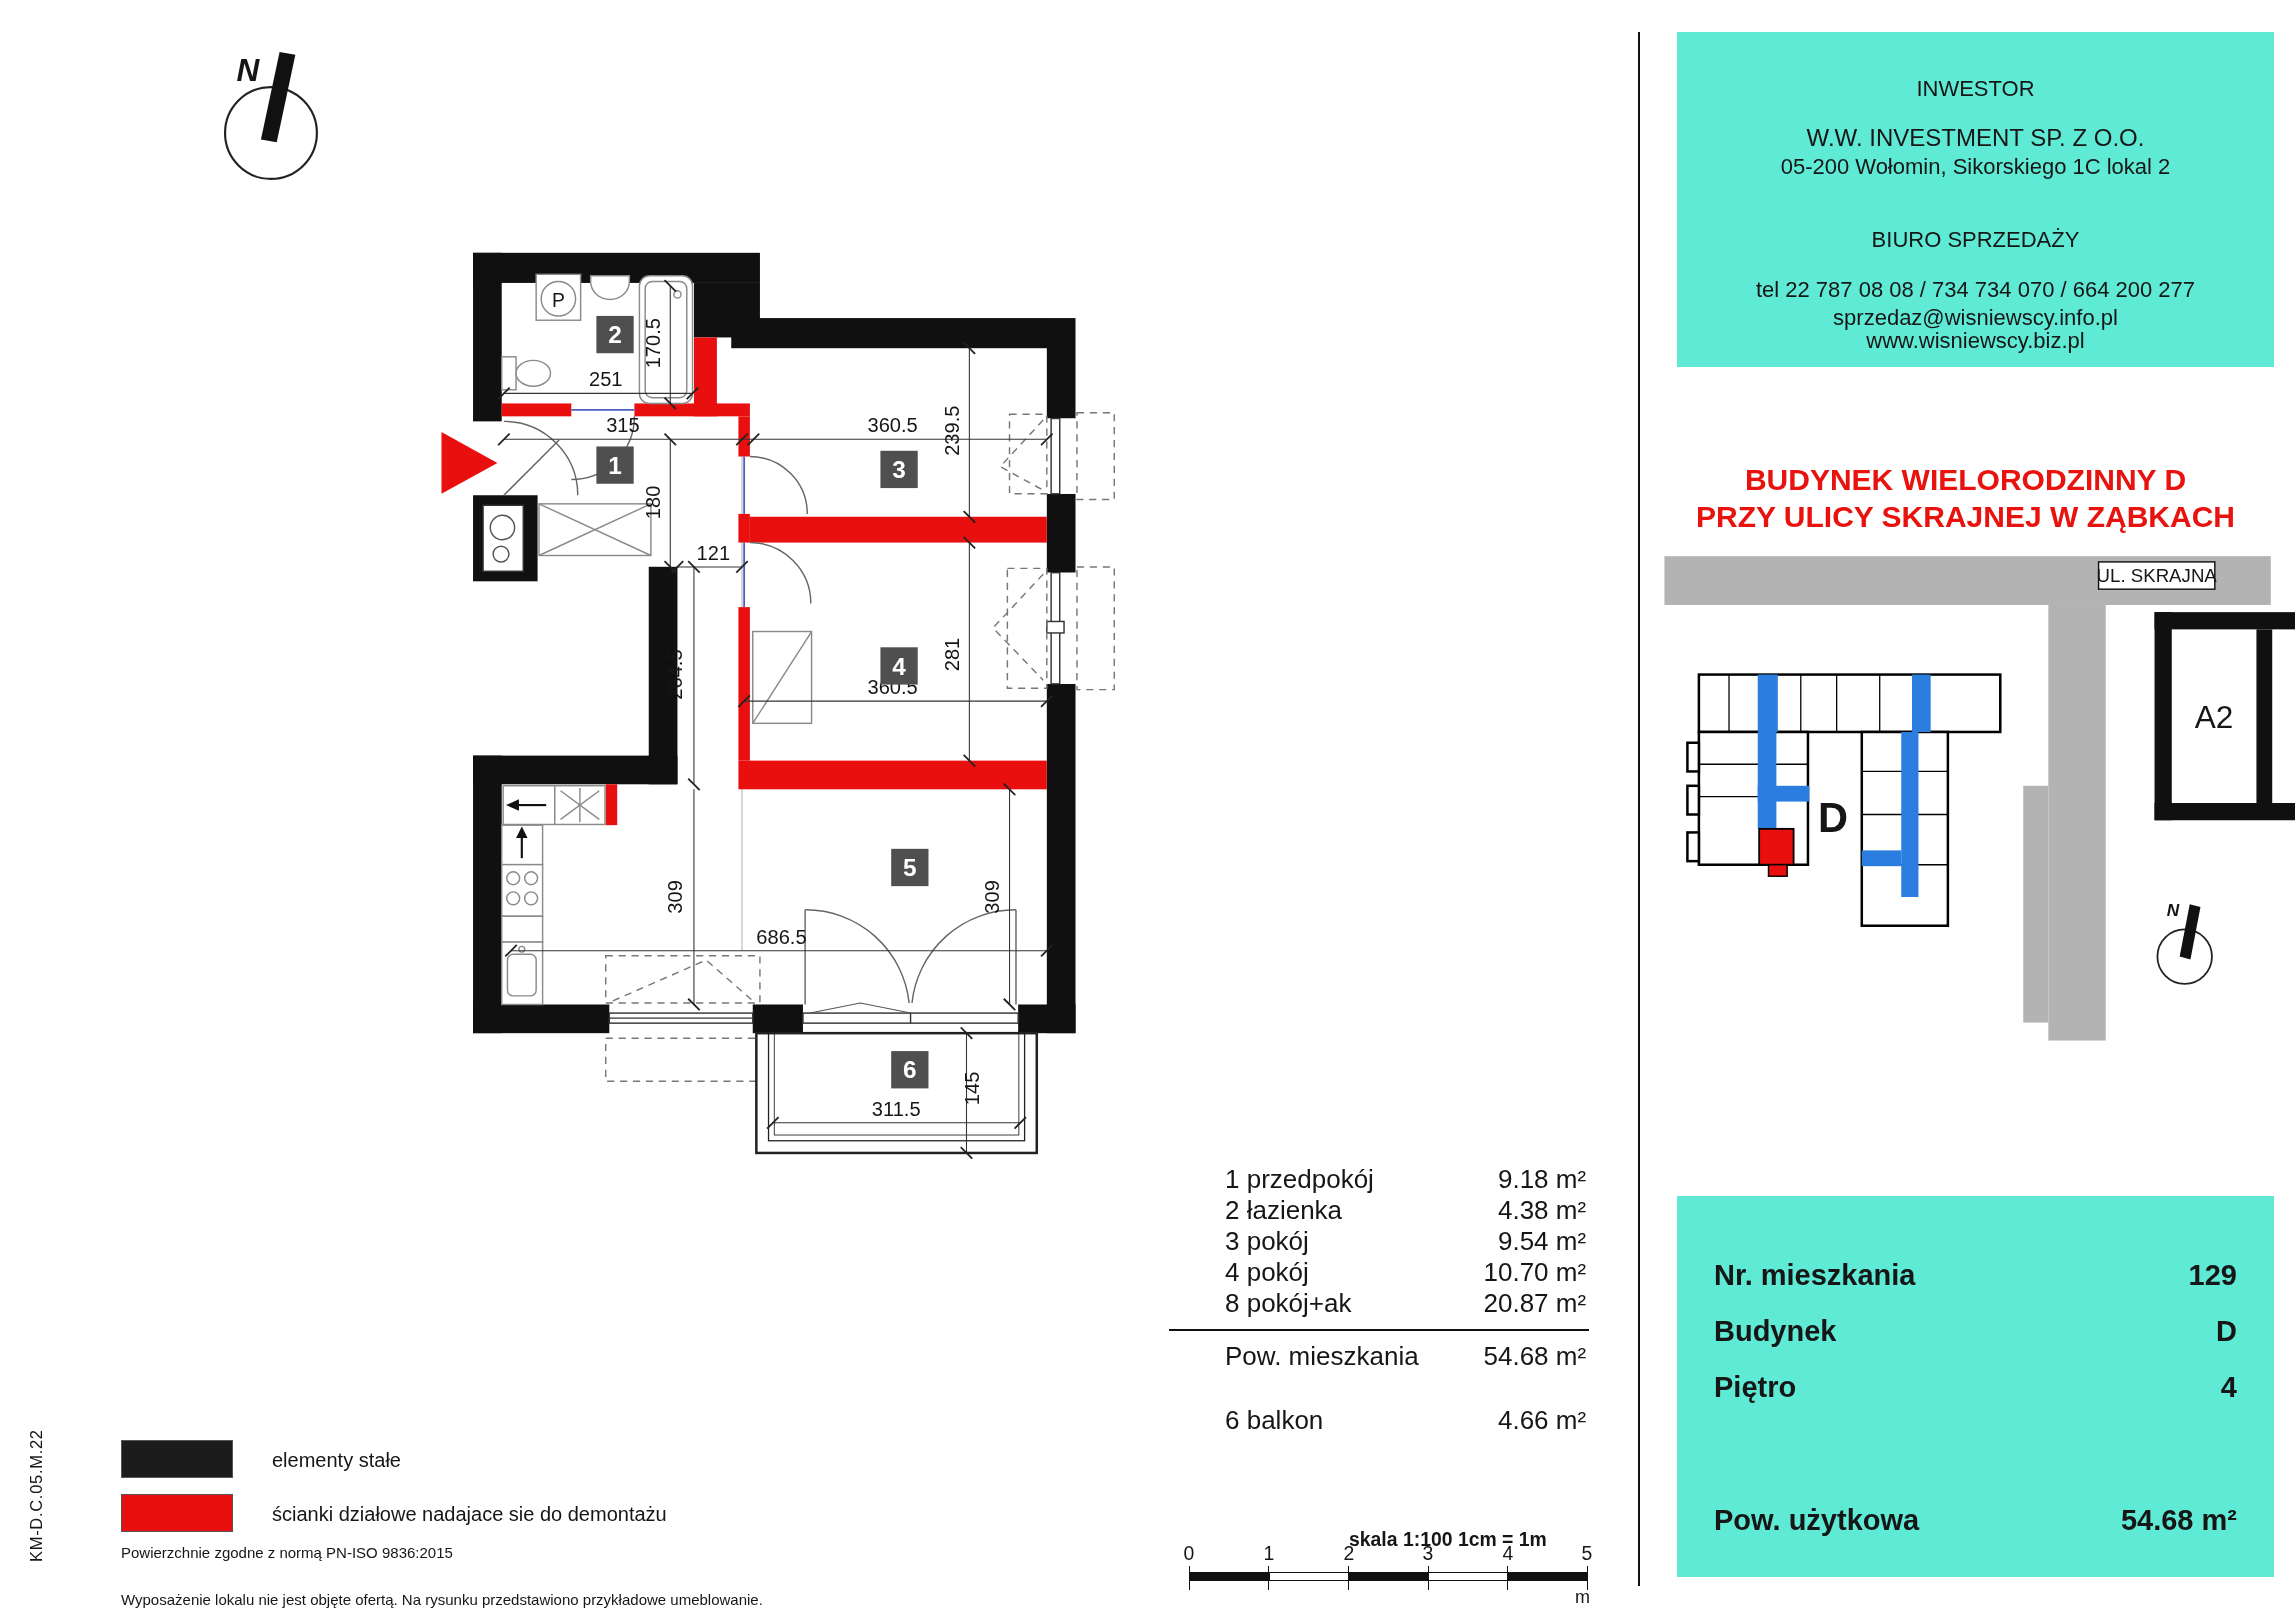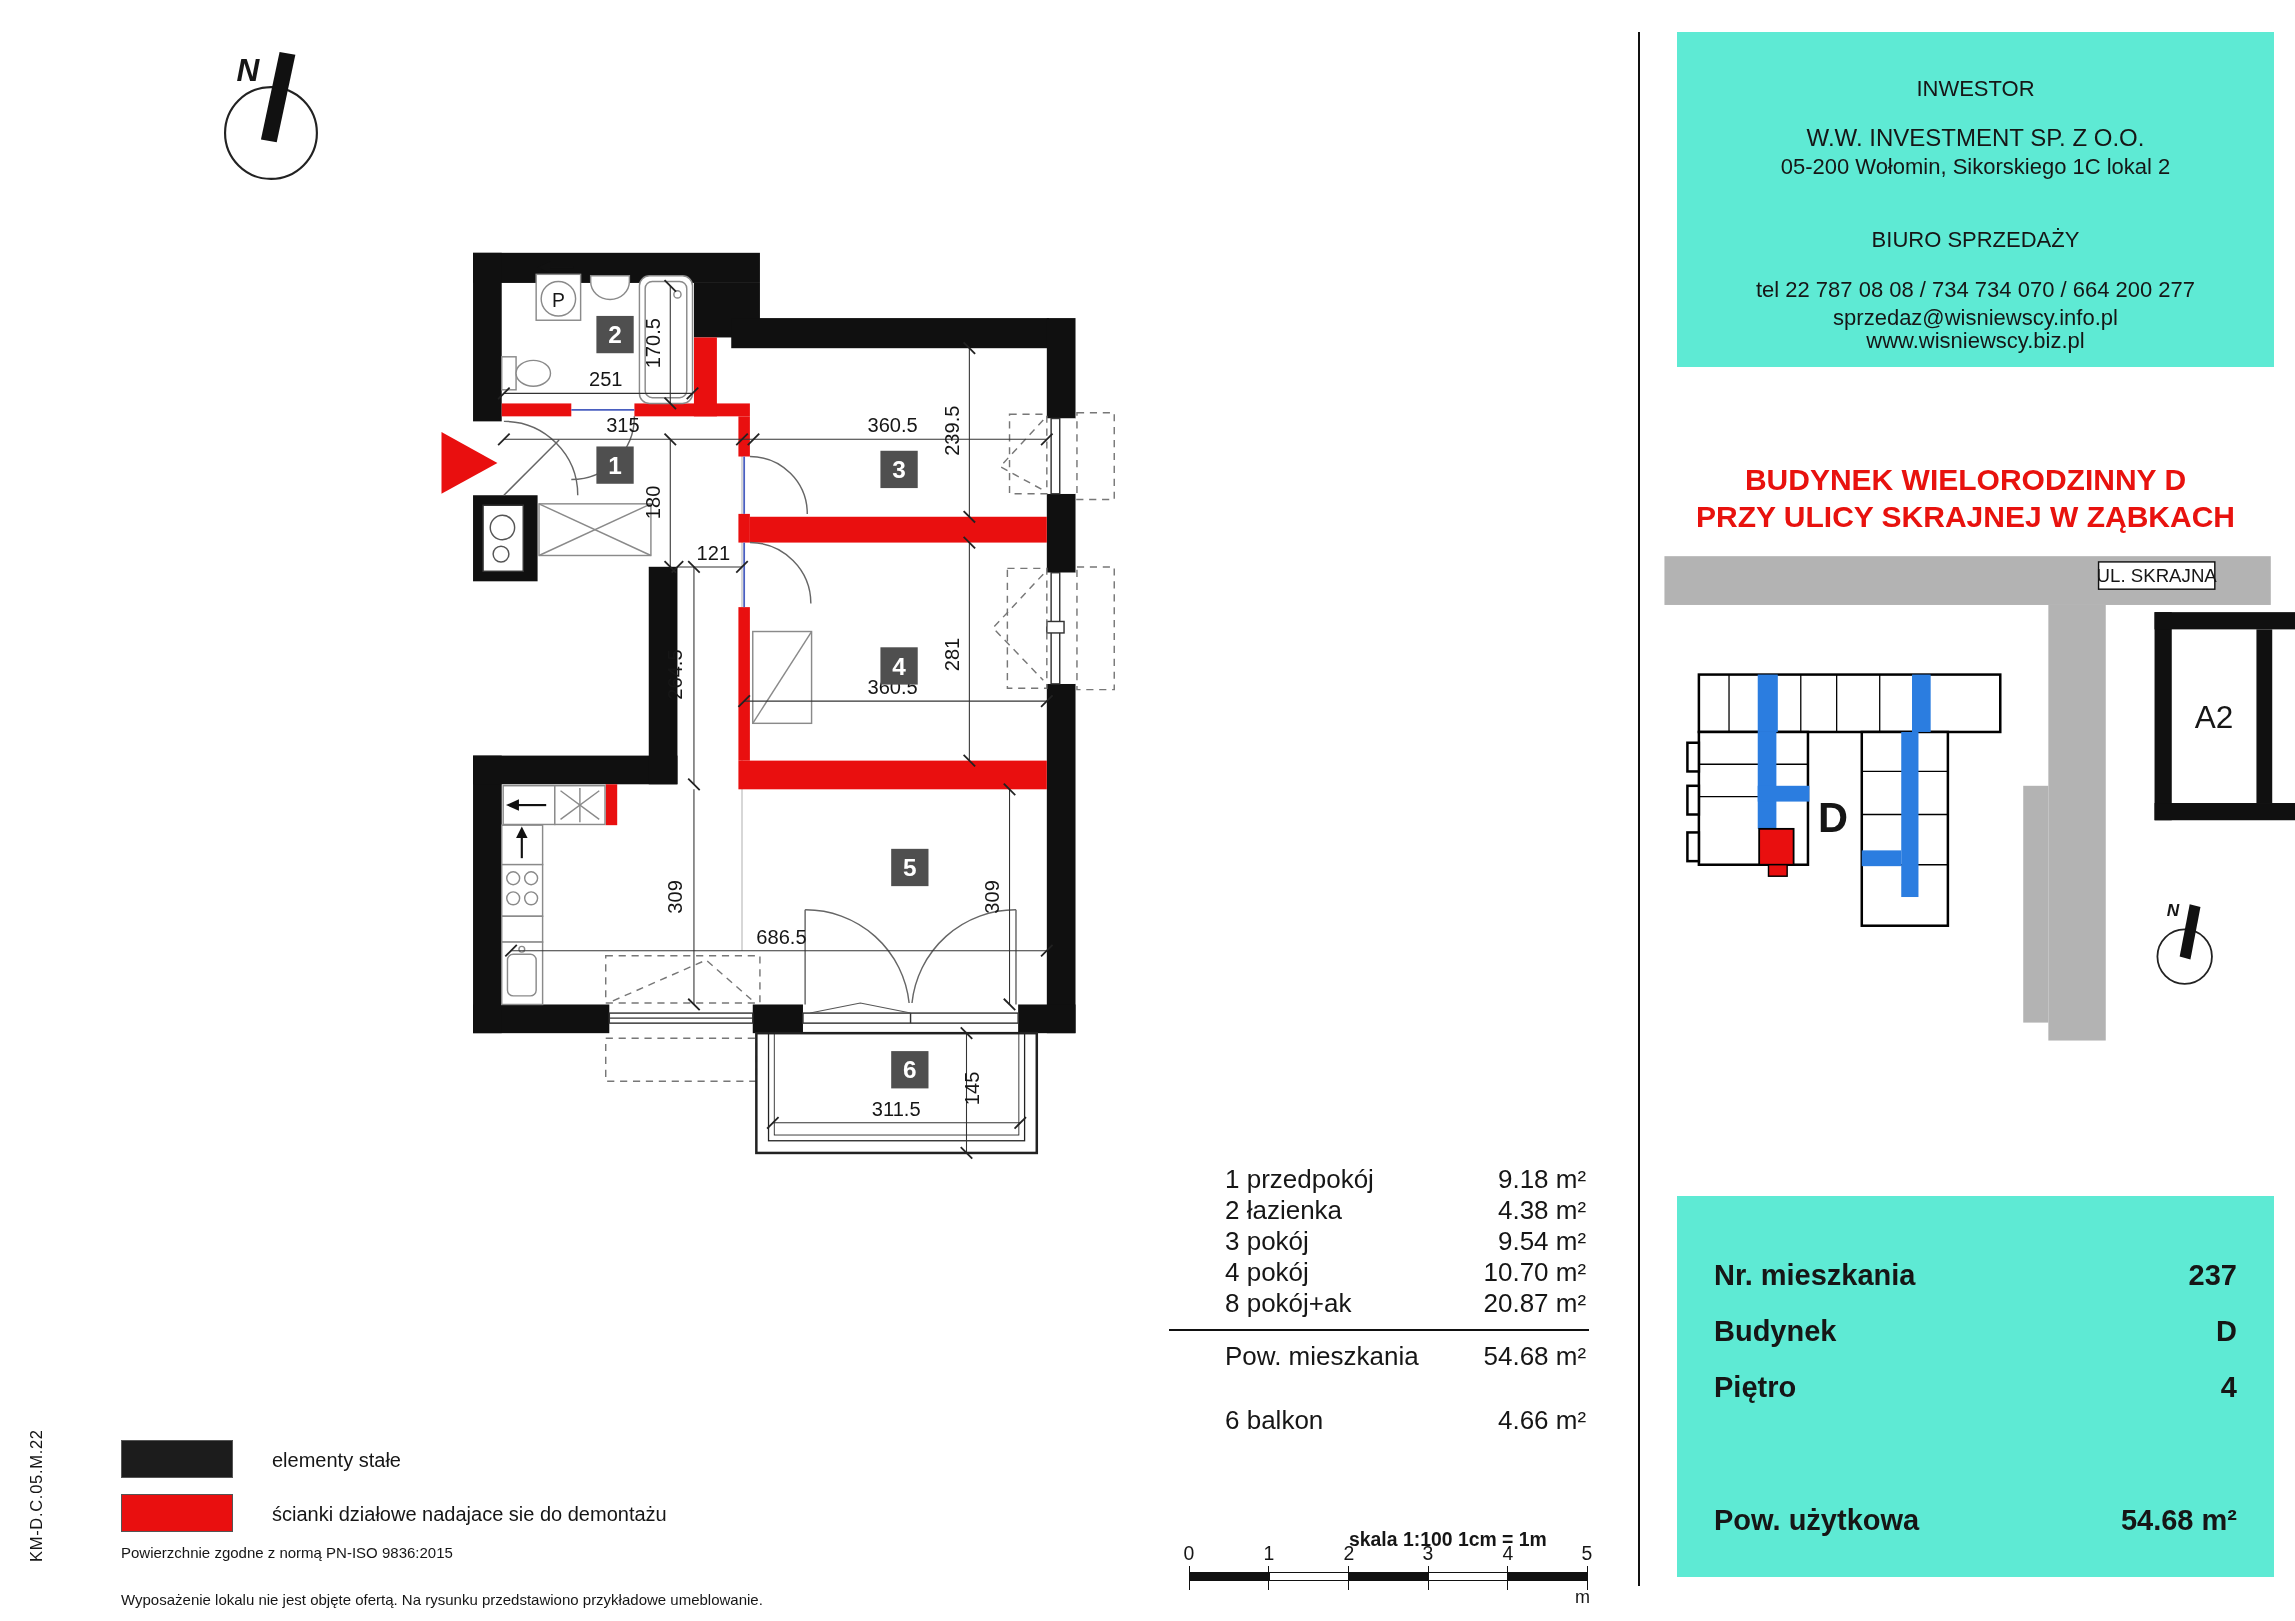--- a/index.html
+++ b/index.html
@@ -406,21 +406,21 @@
 
     <g>
       <circle cx="745" cy="568" r="38" fill="none" stroke="#222" stroke-width="2.5"></circle>
       <polygon points="752,495 767,499 753,572 738,568" fill="#111"></polygon>
       <text x="720" y="512" font-size="24" font-weight="bold" font-style="italic">N</text>
     </g>
   </svg>
 
   <div class="graybox" style="left:1677px;top:1196px;width:597px;height:381px;">
     <div class="info-row-label" style="top:63px;">Nr. mieszkania</div>
-    <div class="info-row-value" style="top:63px;">237</div>
+    <div class="info-row-value" style="top:63px;">129</div>
     <div class="info-row-label" style="top:119px;">Budynek</div>
     <div class="info-row-value" style="top:119px;">D</div>
     <div class="info-row-label" style="top:175px;">Piętro</div>
     <div class="info-row-value" style="top:175px;">4</div>
     <div class="info-row-label" style="top:308px;">Pow. użytkowa</div>
     <div class="info-row-value" style="top:308px;">54.68 m²</div>
   </div>
 
 </div>
 

